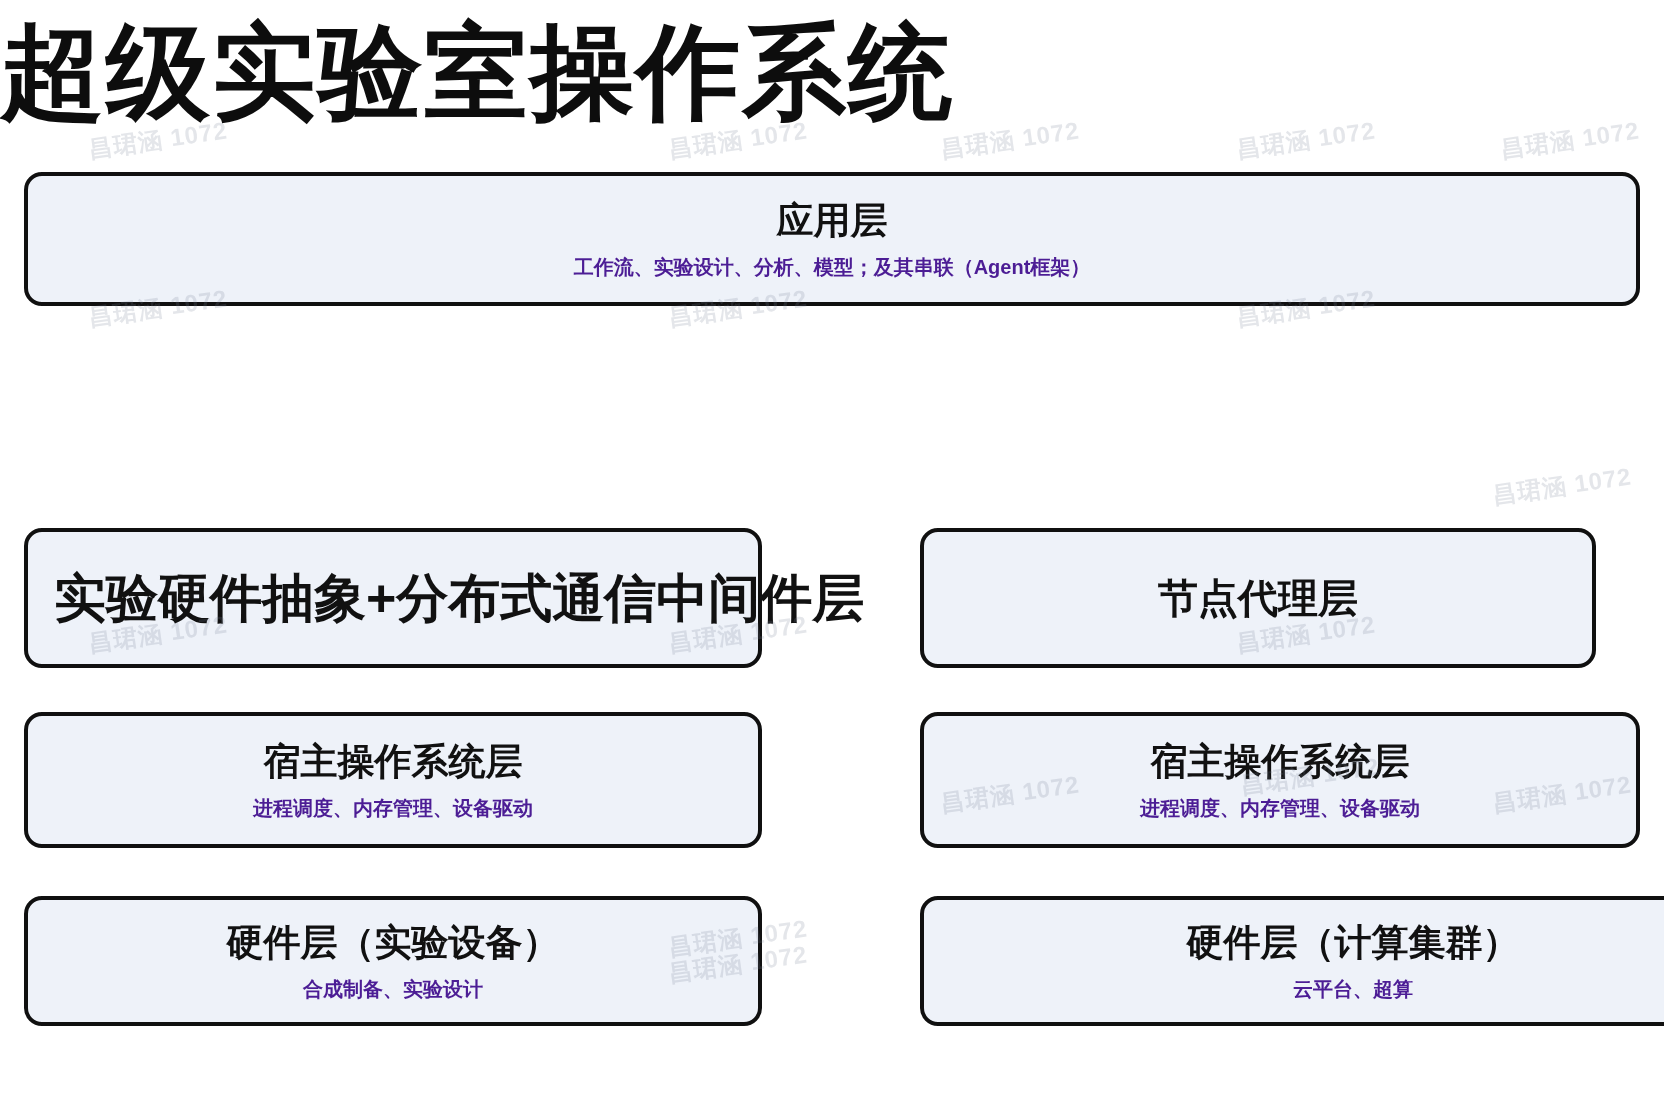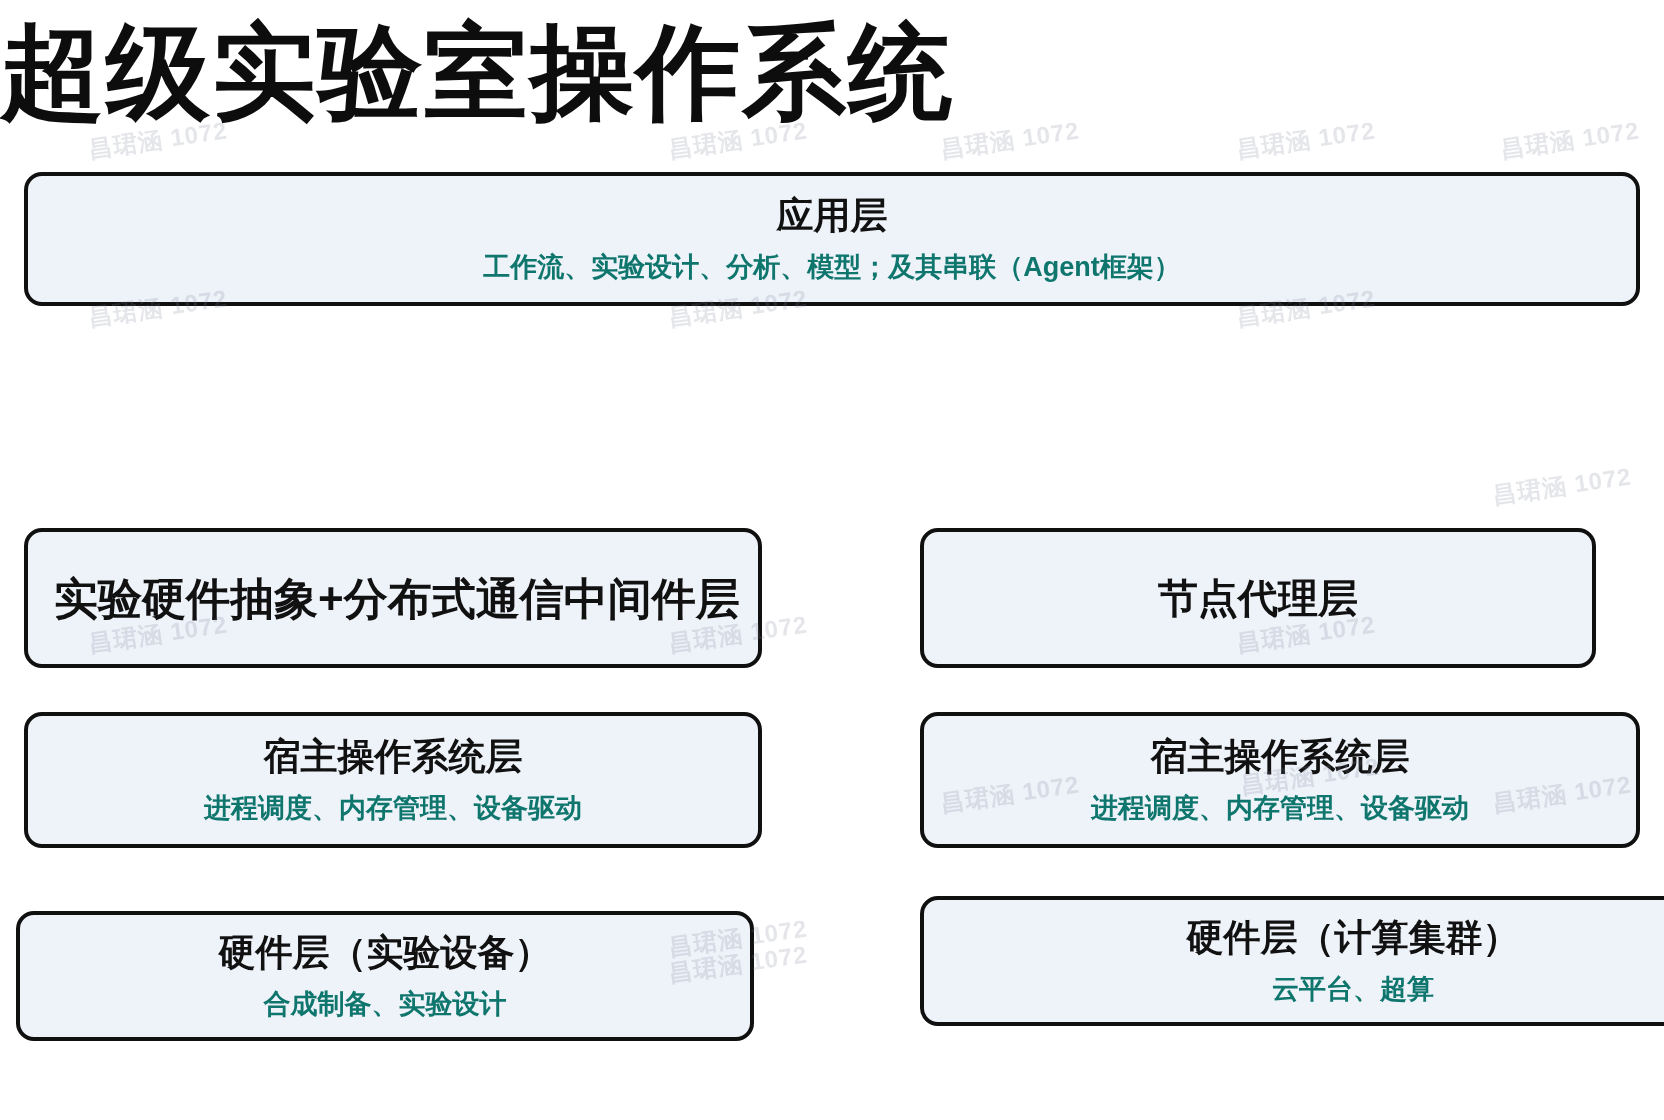--- a/index.html
+++ b/index.html
@@ -44,44 +44,44 @@
   }
   .box .hd {
     font-size: 37px;
     font-weight: 700;
     color: #111111;
     line-height: 1.25;
     text-align: center;
     white-space: nowrap;
   }
   .box .sub {
-    font-size: 27px;
+    font-size: 20px;
     font-weight: 700;
-    color: #0f766e;
+    color: #4c1d95;
     line-height: 1.3;
     text-align: center;
     margin-top: 10px;
     white-space: nowrap;
   }
   .box.single .hd { font-size: 40px; }
 
   
   #app-layer       { left: 24px;  top: 172px; width: 1616px; height: 134px; }
   #resource-layer  { left: 24px;  top: 342px; width: 1616px; height: 152px; }
 
   #hw-abstraction  { left: 24px;  top: 528px; width: 738px; height: 140px;
                      align-items: flex-start; padding-left: 26px; }
-  #hw-abstraction .hd { font-size: 44px; width: 100%; text-align: center; }
+  #hw-abstraction .hd { font-size: 52px; width: 100%; text-align: center; }
 
   #node-agent      { left: 920px; top: 528px; width: 676px; height: 140px; }
 
   #host-os-left    { left: 24px;  top: 712px; width: 738px; height: 136px; }
   #host-os-right   { left: 920px; top: 712px; width: 720px; height: 136px; }
 
-  #hardware-left   { left: 16px;  top: 896px; width: 738px; height: 130px; margin-top: 15px; }
+  #hardware-left   { left: 24px;  top: 896px; width: 738px; height: 130px; }
   #hardware-right  { left: 920px; top: 896px; width: 866px; height: 130px; }
 
   
   .wm {
     position: absolute;
     color: rgba(120,130,150,0.20);
     font-size: 24px;
     font-weight: 700;
     white-space: nowrap;
     pointer-events: none;

